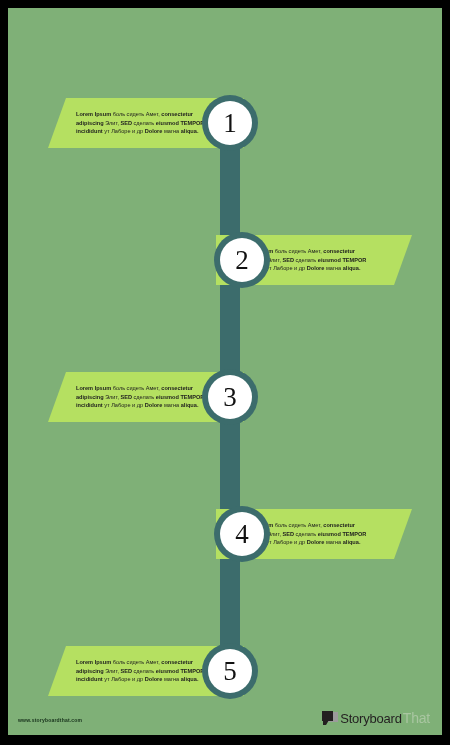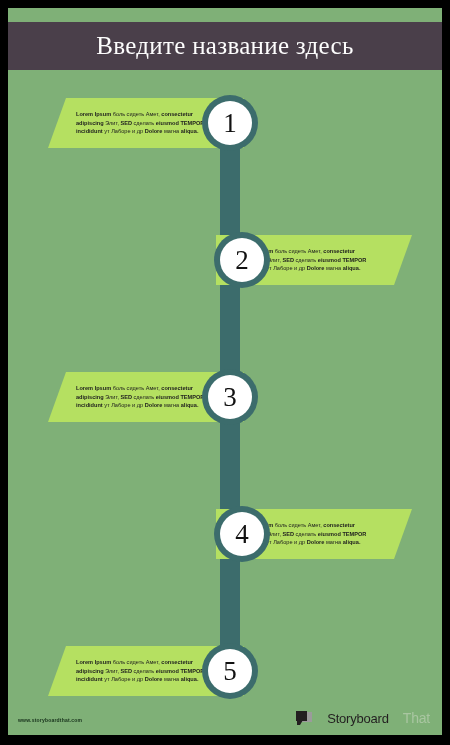--- a/index.html
+++ b/index.html
@@ -48,41 +48,38 @@
   .node-inner{width:44px;height:44px;border-radius:50%;background:#ffffff;
               display:flex;align-items:center;justify-content:center;}
   .node-num{font-family:"Liberation Serif",serif;font-size:27px;color:#111;line-height:1;}
   .node.on-right{left:206px;}
   .node.on-left{left:194px;}
 
   
   .footer{position:absolute;left:0;bottom:0;width:434px;height:46px;}
   .footer-url{position:absolute;left:10px;bottom:12px;font-size:5px;font-weight:700;
               color:#16301a;letter-spacing:.2px;}
-  .brand{position:absolute;right:12px;bottom:9px;display:flex;align-items:center;gap:14px;}
+  .brand{position:absolute;right:12px;bottom:9px;display:flex;align-items:center;gap:1px;}
   .brand-mark{position:relative;width:17px;height:15px;}
   .bm-back{position:absolute;left:5px;top:1px;width:11px;height:10px;background:#9b9b9b;}
   .bm-front{position:absolute;left:0;top:0;width:11px;height:10px;background:#231f20;}
   .bm-tail{position:absolute;left:1px;top:9px;width:0;height:0;
            border-left:3px solid #231f20;border-top:5px solid #231f20;
            border-right:3px solid transparent;}
   .brand-word{font-size:13px;color:#231f20;letter-spacing:-.2px;}
   .brand-word2{font-size:14px;color:#a9c6a1;letter-spacing:-.2px;}
 </style>
 </head>
 <body>
 
 <div id="poster">
   <div id="canvas">
 
     <div class="top-strip"></div>
 
-    <div class="header">
-      <div class="header-title">Введите название здесь</div>
-    </div>
 
     <div class="body-area">
       <div class="timeline-bar"></div>
       <div id="steps-host">
           <div class="step" style="top: 22px;">
             <div class="banner left">
               <div class="banner-text"><b>Lorem Ipsum </b><span>боль сидеть Амет, </span><b>consectetur adipiscing </b><span>Элит, </span><b>SED </b><span>сделать </span><b>eiusmod TEMPOR incididunt </b><span>ут Лаборе и др </span><b>Dolore </b><span>магна </span><b>aliqua.</b></div>
             </div>
             <div class="node on-left">
               <div class="node-inner">

